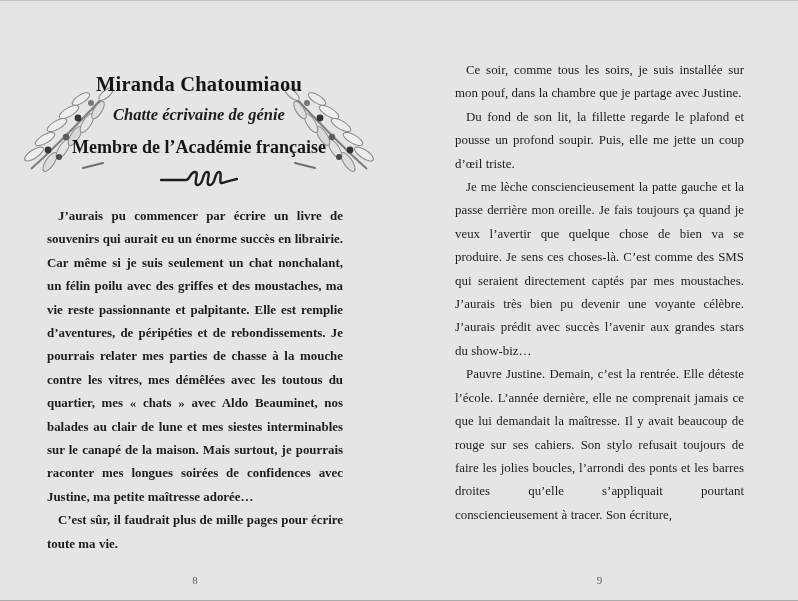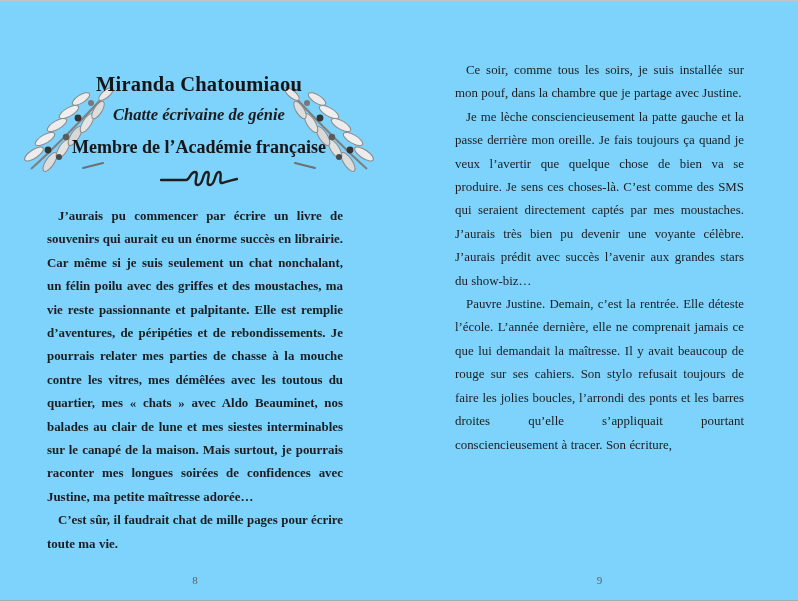--- a/index.html
+++ b/index.html
@@ -1,20 +1,20 @@
 <!DOCTYPE html>
 <html lang="fr"><head>
 <meta charset="utf-8">
 <style>
   html,body{margin:0;padding:0;background:#ffffff;}
   .canvas{
     position:relative;
     width:798px;height:601px;
     box-sizing:border-box;
-    background:#7dd3fc;
+    background:#e5e5e5;
     border-top:1px solid #c3c3c7;
     border-bottom:1px solid #a9a9ae;
     overflow:hidden;
     font-family:"Liberation Serif","DejaVu Serif",serif;
     color:#1d1d1f;
   }
   .page{position:absolute;top:0;height:599px;}
   .page-left{left:47px;width:296px;}
   .page-right{left:455px;width:289px;}
 
@@ -93,29 +93,30 @@
       <div class="book-subtitle">Chatte écrivaine de génie</div>
       <div class="book-affiliation">Membre de l’Académie française</div>
 
       <svg class="squiggle" width="78" height="20" viewBox="0 0 78 20">
         <path d="M1 11 L26 11 C30 11 30 3 35 3 C40 3 32 16 38 16 C44 16 42 3 47 3 C52 3 44 16 50 16 C56 16 54 3 59 3 C63 3 58 15 62 14 C66 13 68 12 77 10" fill="none" stroke="#1e1e1e" stroke-width="2.4" stroke-linecap="round"></path>
       </svg>
     </div>
 
     <div class="page-body">
         <p class="para" lang="fr">J’aurais pu commencer par écrire un livre de souvenirs qui aurait eu un énorme succès en librairie. Car même si je suis seulement un chat nonchalant, un félin poilu avec des griffes et des moustaches, ma vie reste passionnante et palpitante. Elle est remplie d’aventures, de péripéties et de rebondissements. Je pourrais relater mes parties de chasse à la mouche contre les vitres, mes démêlées avec les toutous du quartier, mes « chats » avec Aldo Beauminet, nos balades au clair de lune et mes siestes interminables sur le canapé de la maison. Mais surtout, je pourrais raconter mes longues soirées de confidences avec Justine, ma petite maîtresse adorée…</p>
-        <p class="para" lang="fr">C’est sûr, il faudrait chat de mille pages pour écrire toute ma vie.</p>
+        <p class="para" lang="fr">C’est sûr, il faudrait plus de mille pages pour écrire toute ma vie.</p>
       </div>
 
     <div class="folio">8</div>
   </div>
 
   <div class="page page-right">
     <div class="page-body">
         <p class="para" lang="fr">Ce soir, comme tous les soirs, je suis installée sur mon pouf, dans la chambre que je partage avec Justine.</p>
+        <p class="para" lang="fr">Du fond de son lit, la fillette regarde le plafond et pousse un profond soupir. Puis, elle me jette un coup d’œil triste.</p>
         <p class="para" lang="fr">Je me lèche consciencieusement la patte gauche et la passe derrière mon oreille. Je fais toujours ça quand je veux l’avertir que quelque chose de bien va se produire. Je sens ces choses-là. C’est comme des SMS qui seraient directement captés par mes moustaches. J’aurais très bien pu devenir une voyante célèbre. J’aurais prédit avec succès l’avenir aux grandes stars du show-biz…</p>
         <p class="para" lang="fr">Pauvre Justine. Demain, c’est la rentrée. Elle déteste l’école. L’année dernière, elle ne comprenait jamais ce que lui demandait la maîtresse. Il y avait beaucoup de rouge sur ses cahiers. Son stylo refusait toujours de faire les jolies boucles, l’arrondi des ponts et les barres droites qu’elle s’appliquait pourtant consciencieusement à tracer. Son écriture,</p>
       </div>
 
     <div class="folio">9</div>
   </div>
 
 </div>
 
 </body></html>

